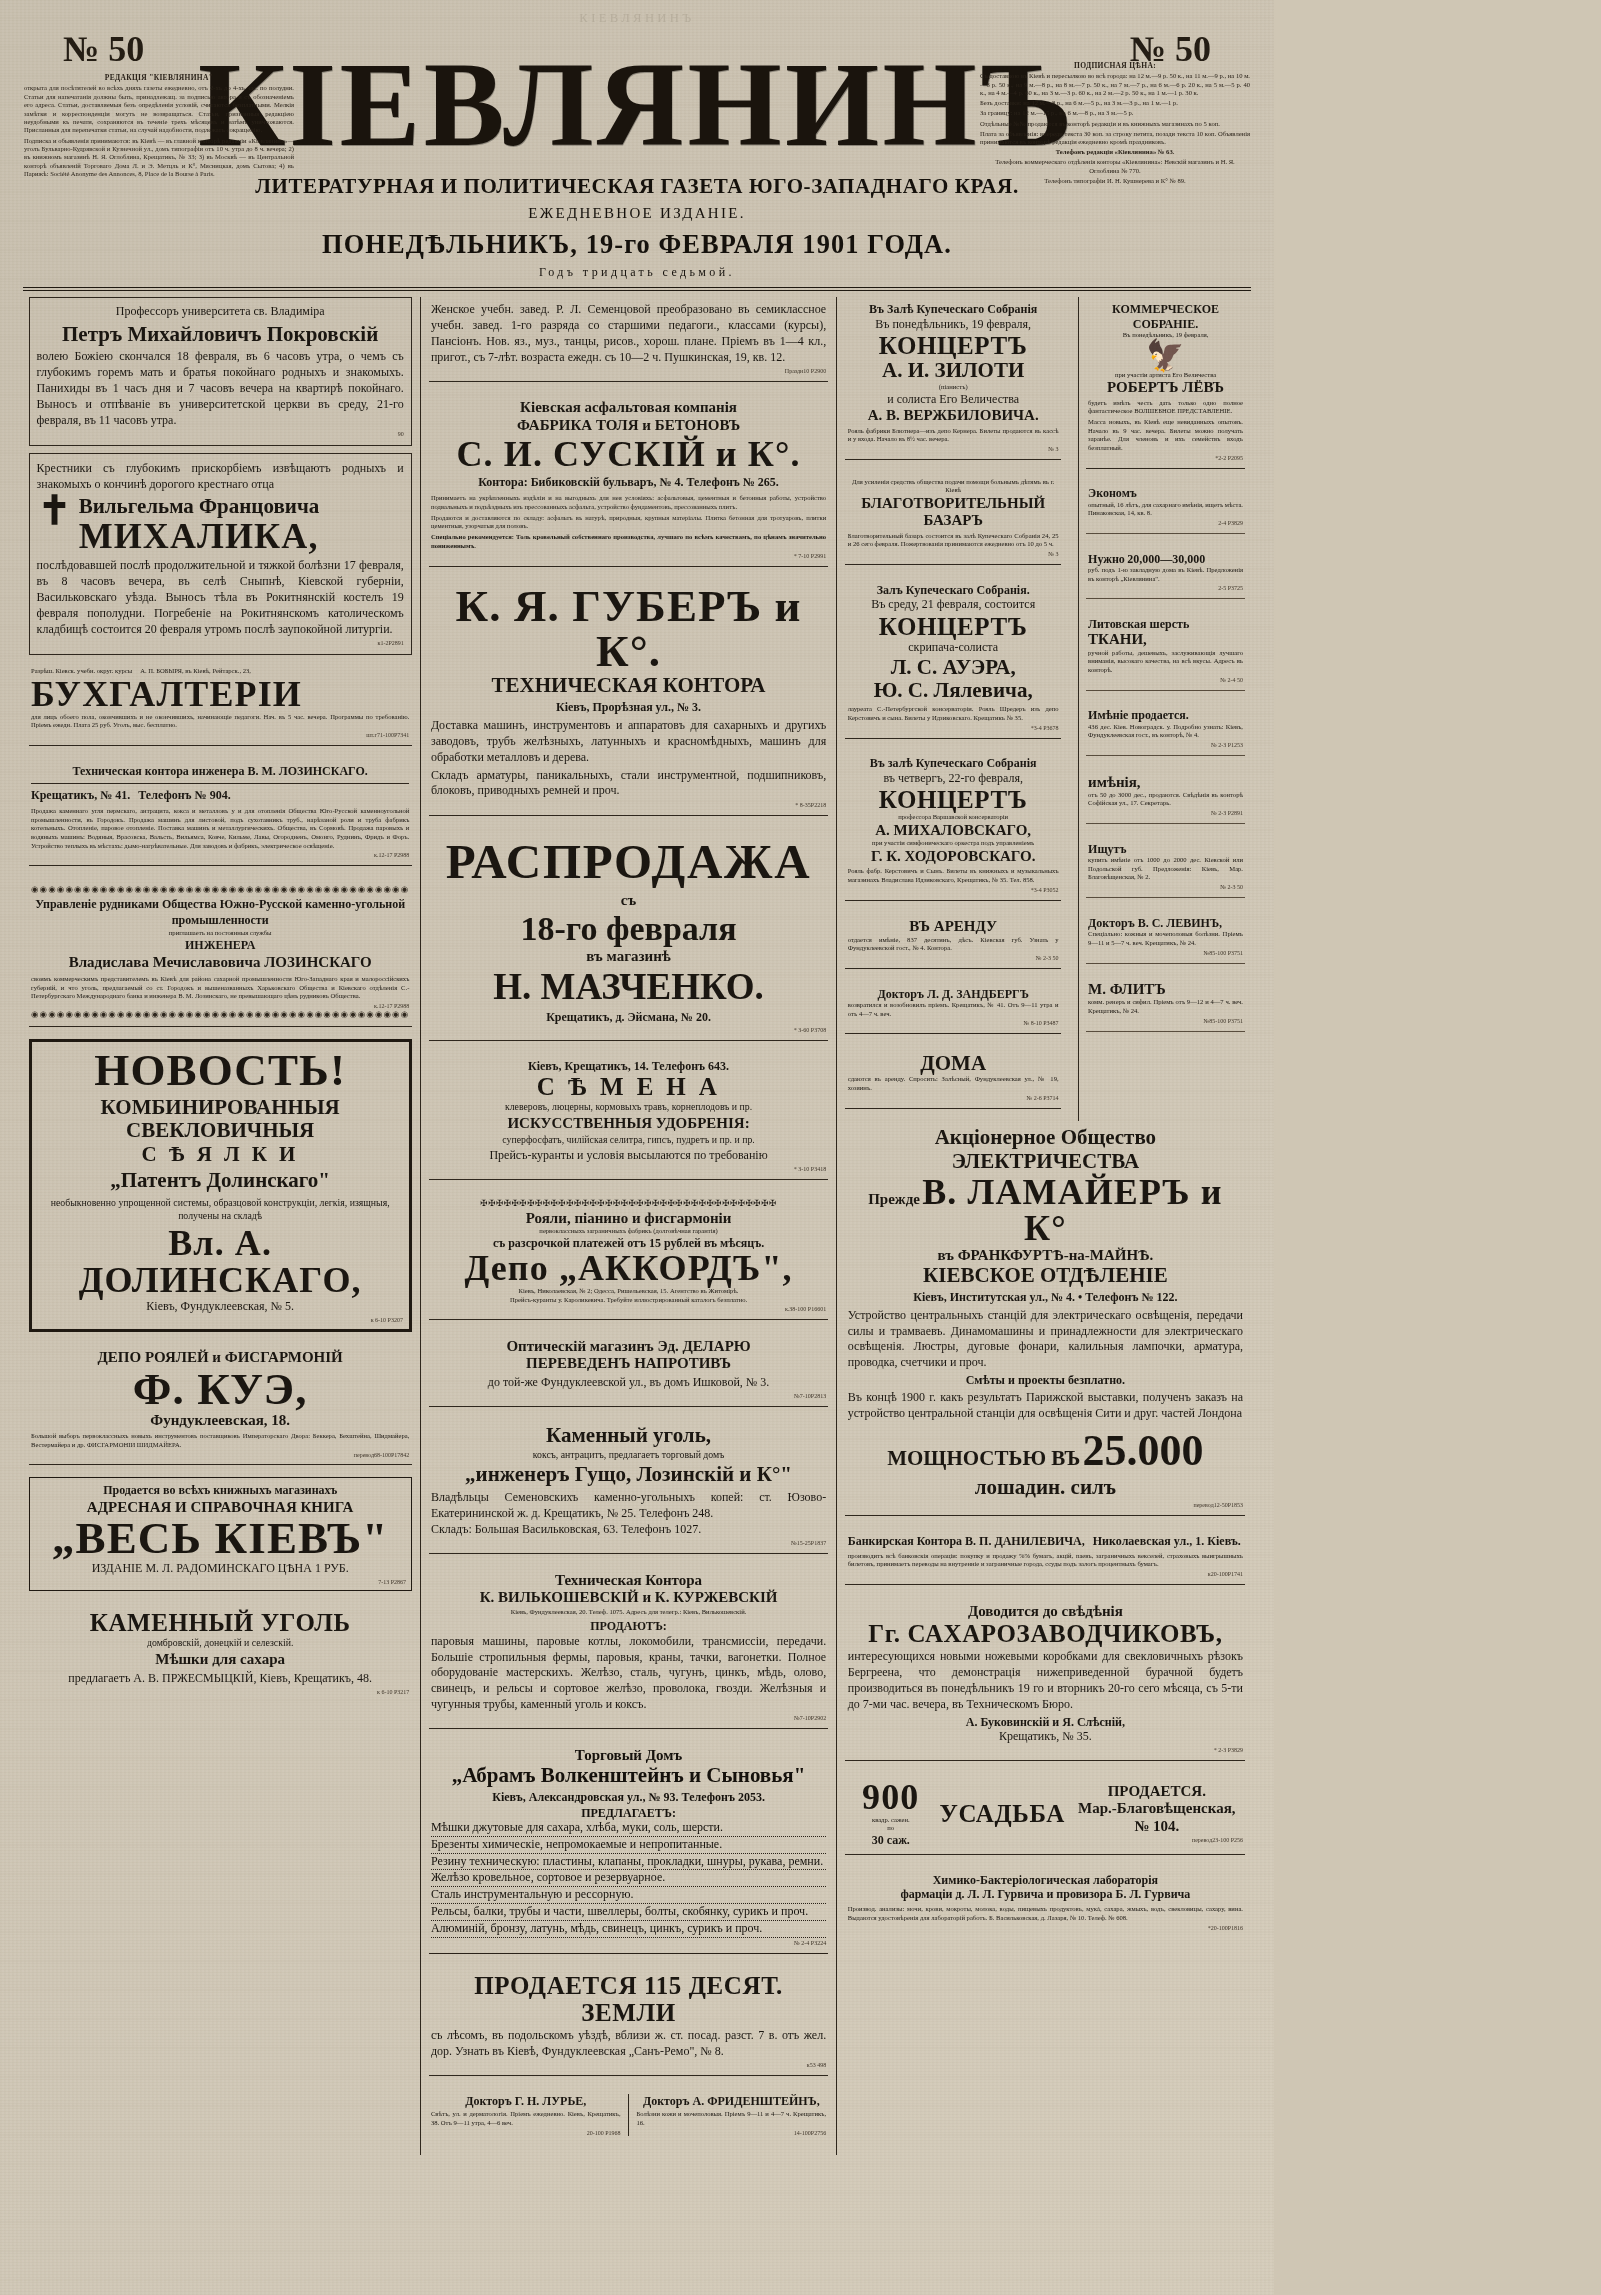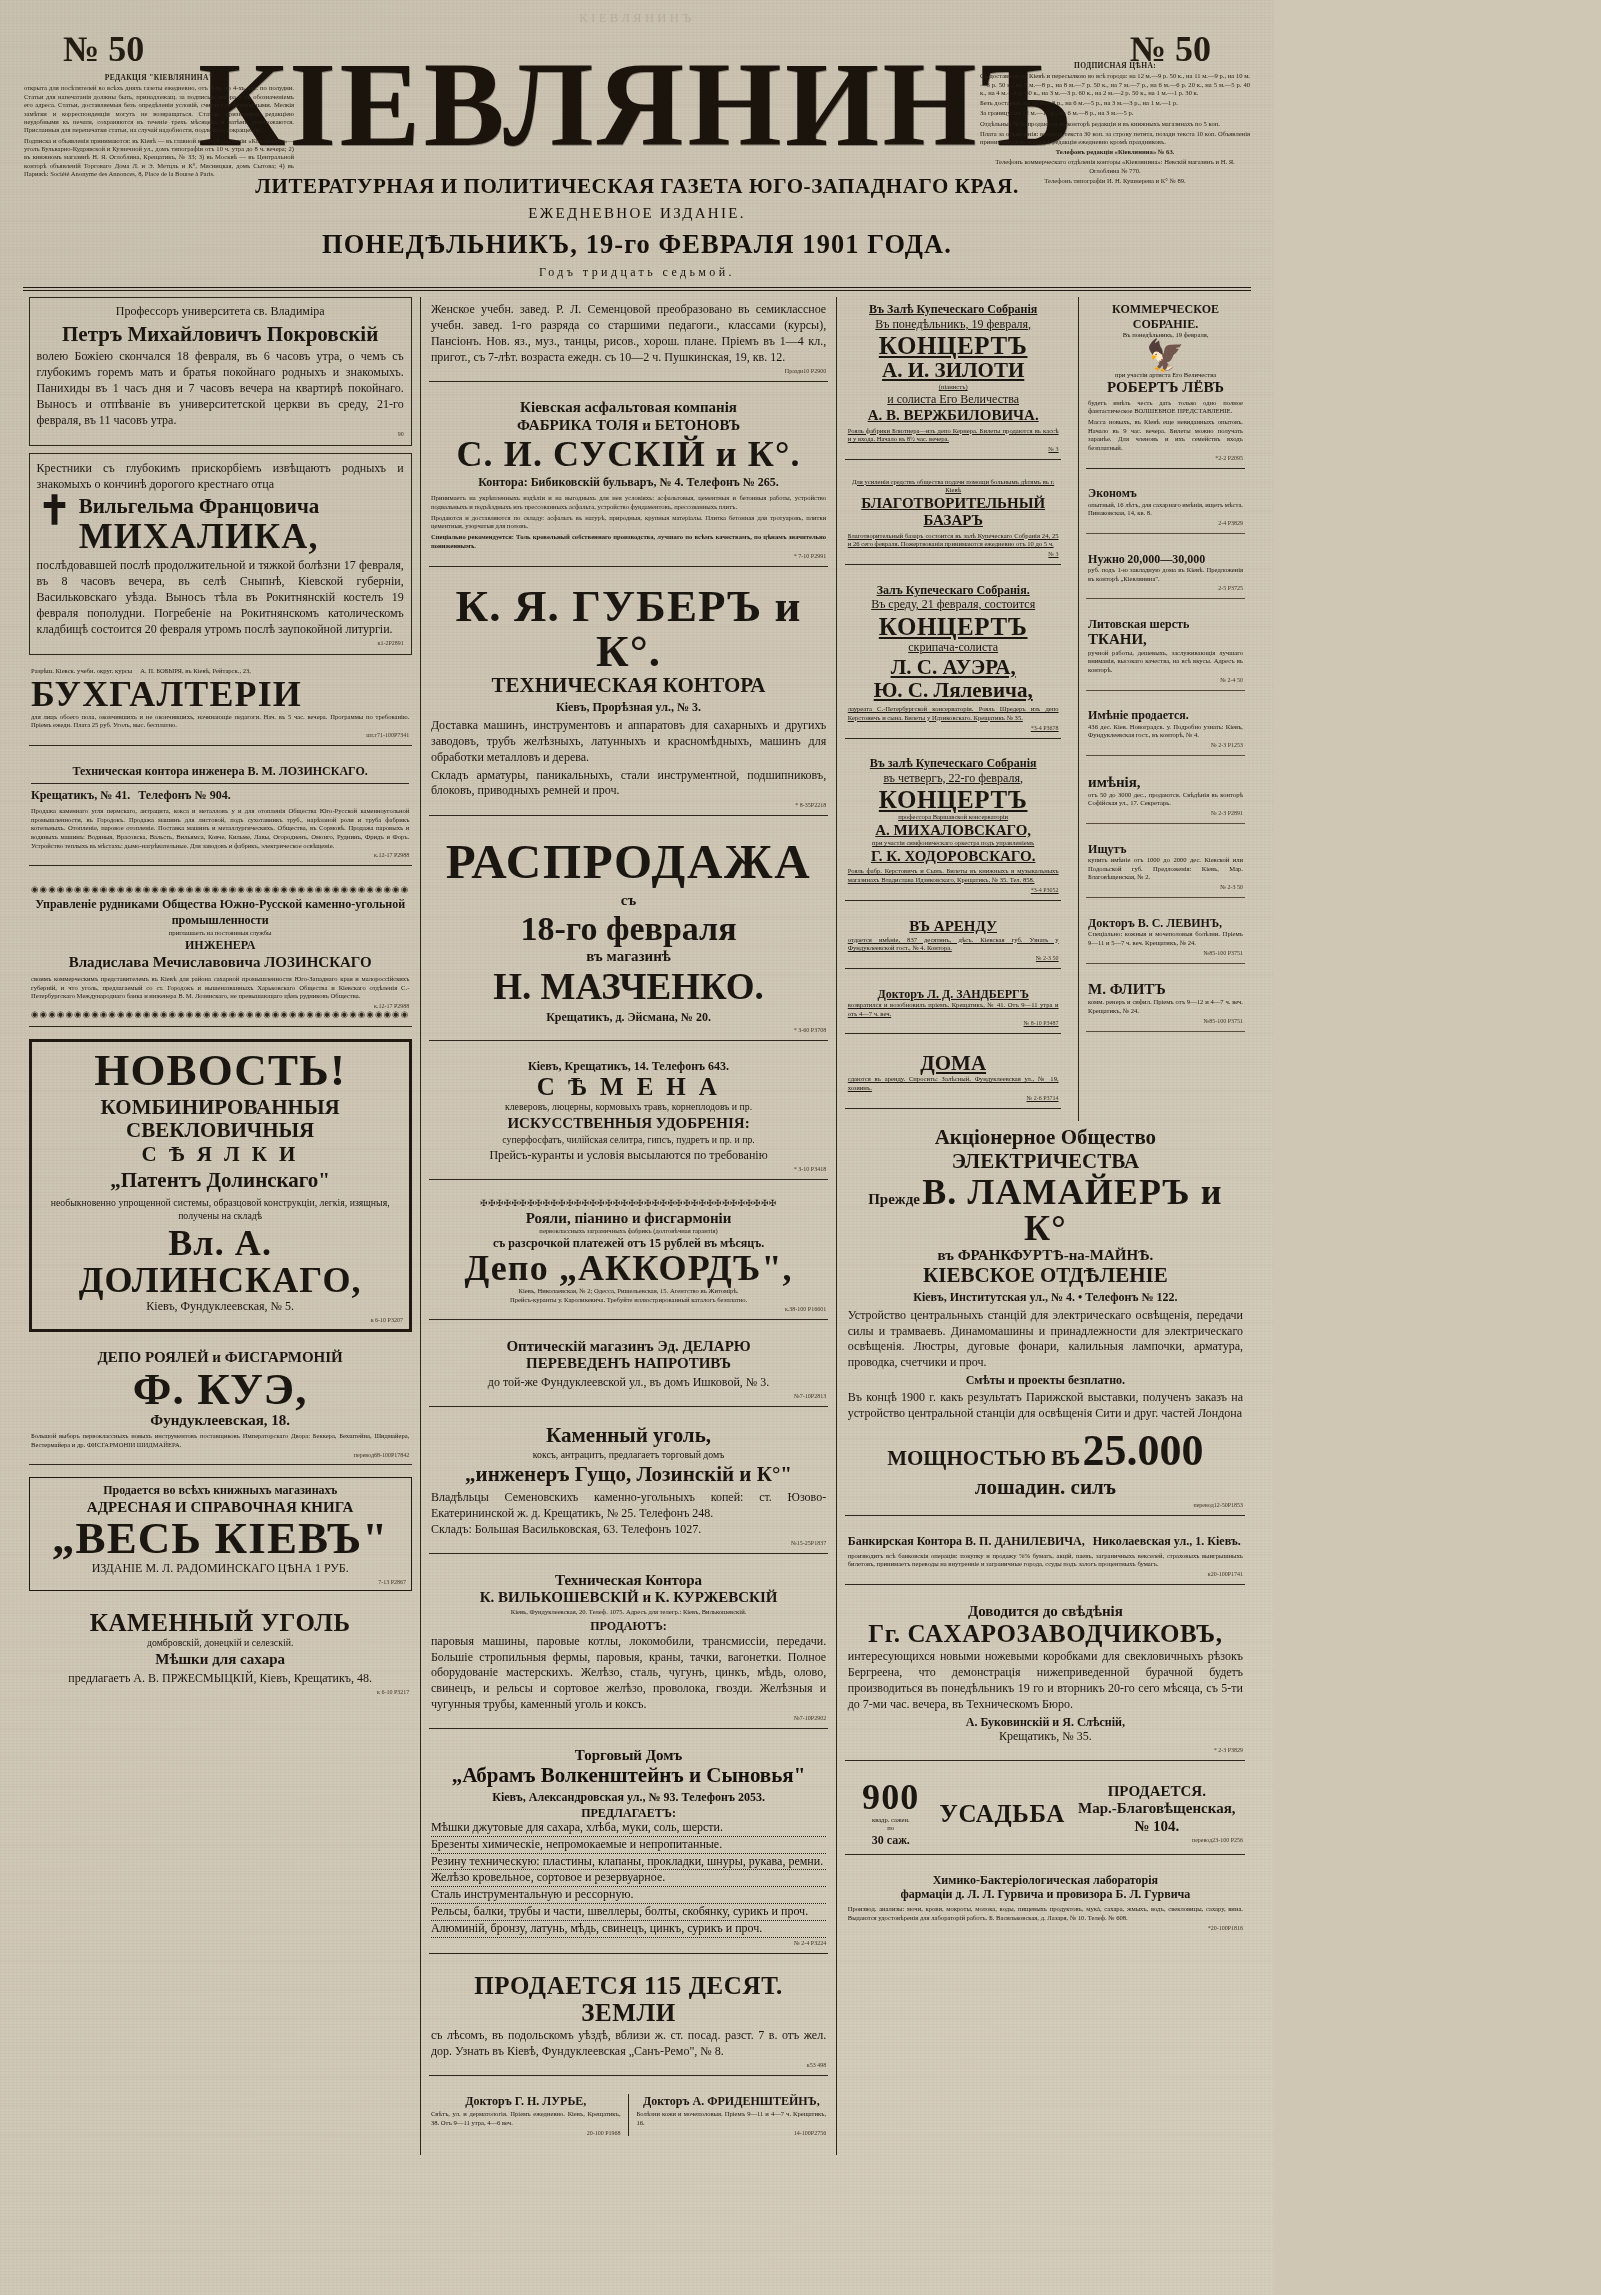--- a/index.html
+++ b/index.html
@@ -390,21 +390,21 @@
           <div class="just tiny mt4">Болѣзни кожи и мочеполовыя. Пріемъ 9—11 и 4—7 ч. Крещатикъ, 16.</div>
           <div class="ref">14-100Р2756</div>
         </div>
       </div>
 
     </div>
 
     <div class="col c3">
 
       <div style="display:flex; gap:6.9px;">
-        <div style="flex:1.35; border-right:0.6px solid #2a2219; padding-right:17px;text-decoration:underline;">
+        <div style="flex:1.35; border-right:0.6px solid #2a2219; padding-right:17px;">
 
           <div class="ad">
             <div class="ctr h4">Въ Залѣ Купеческаго Собранія</div>
             <div class="ctr small">Въ понедѣльникъ, 19 февраля,</div>
             <div class="ctr h1">КОНЦЕРТЪ</div>
             <div class="ctr h2">А. И. ЗИЛОТИ</div>
             <div class="ctr tiny">(піанистъ)</div>
             <div class="ctr small">и солиста Его Величества</div>
             <div class="ctr h3">А. В. ВЕРЖБИЛОВИЧА.</div>
             <div class="just tiny mt4">Рояль фабрики Блютнера—изъ депо Кернера. Билеты продаются въ кассѣ и у входа. Начало въ 8½ час. вечера.</div>

